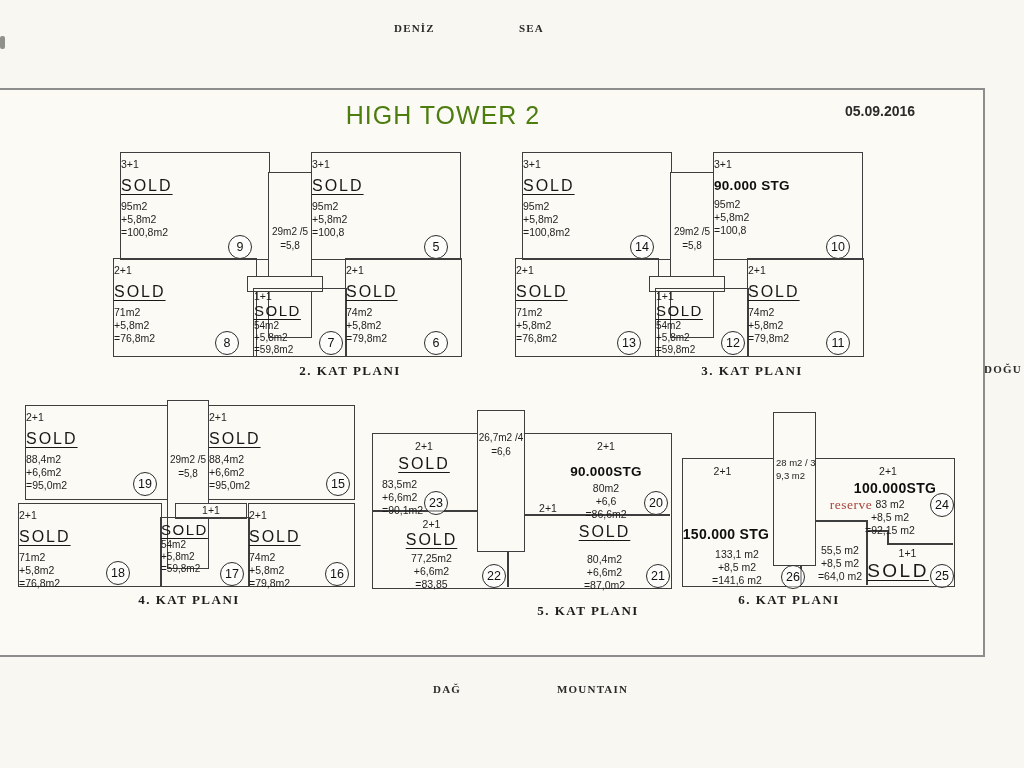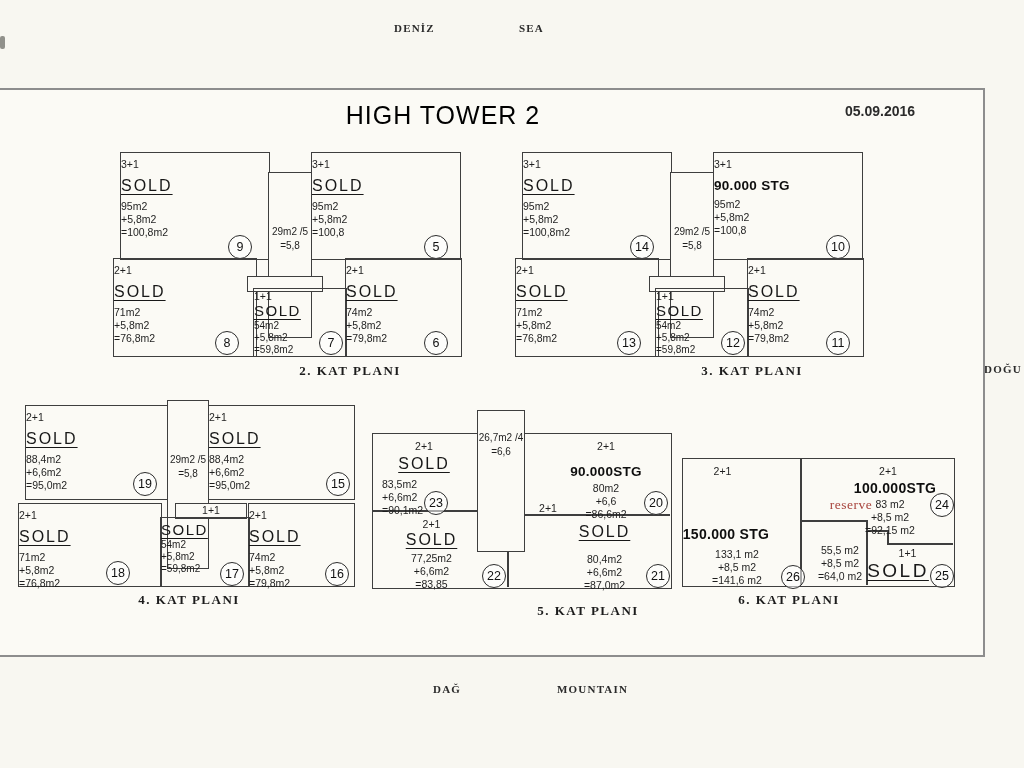--- a/index.html
+++ b/index.html
@@ -1,21 +1,21 @@
 <!DOCTYPE html>
 <html><head>
 <meta charset="utf-8">
 <style>
   html,body{margin:0;padding:0}
   body{width:1024px;height:768px;position:relative;background:#f8f7f1;
        font-family:"Liberation Sans",sans-serif;color:#222;overflow:hidden}
   .frame{position:absolute;left:-20px;top:88px;width:1001px;height:565px;
          border:2px solid #8d8d8d;background:#fbfaf5}
   .title{position:absolute;left:303px;top:101px;width:280px;text-align:center;
-         font-size:25px;color:#000000;letter-spacing:1px}
+         font-size:25px;color:#4d7c0f;letter-spacing:1px}
   .date{position:absolute;left:845px;top:103px;font-size:14px;font-weight:bold;color:#2b2b2b}
   .compass{position:absolute;font-family:"Liberation Serif",serif;font-weight:bold;
            font-size:11px;letter-spacing:1.2px;color:#2b2b2b}
   .plan{position:absolute}
   .unit{position:absolute;border:1.5px solid #3e3e3e;text-align:left}
   .tower{position:absolute;border:1.5px solid #3e3e3e;background:#fbfaf5;
          text-align:center;font-size:10px;line-height:1.35;color:#1e1e1e}
   .landing{position:absolute;border:1.5px solid #3e3e3e;background:#fbfaf5;text-align:center}
   .ln{position:absolute;background:#3e3e3e}
   .type{font-size:10.5px;margin-top:5px;color:#1e1e1e}
@@ -287,20 +287,24 @@
 </div>
 
 <div class="plan" style="left:680px;top:410px;width:282px;height:200px">
   <div class="unit" style="left:2px;top:48px;width:271px;height:127px"></div>
   <div class="ln" style="left:120px;top:48px;width:1.5px;height:127px"></div>
   <div class="ln" style="left:186px;top:110px;width:1.5px;height:65px"></div>
   <div class="ln" style="left:120px;top:110px;width:66px;height:1.5px"></div>
   <div class="ln" style="left:186px;top:120px;width:22px;height:1.5px"></div>
   <div class="ln" style="left:207px;top:120px;width:1.5px;height:14px"></div>
   <div class="ln" style="left:207px;top:133px;width:66px;height:1.5px"></div>
+  <div class="tower" style="left:93px;top:2px;width:39px;height:108px;padding-top:44px;font-size:9.5px;text-align:left;padding-left:2px;white-space:nowrap">
+    <div>28 m2 / 3</div>
+    <div>9,3 m2</div>
+  </div>
   <div class="tblock type" style="left:0;top:55px;width:85px;margin-top:0">2+1</div>
   <div class="tblock price" style="left:0;top:113px;width:92px;margin-top:3px;font-size:14px">150.000 STG</div>
   <div class="tblock areas" style="left:12px;top:138px;width:90px;margin-top:0">
     <div>133,1 m2</div>
     <div>+8,5 m2</div>
     <div>=141,6 m2</div>
   </div>
   <div class="circ" style="left:101px;top:155px">26</div>
   <div class="tblock areas" style="left:130px;top:126px;width:60px;margin-top:8px;text-align:center">
     <div>55,5 m2</div>

